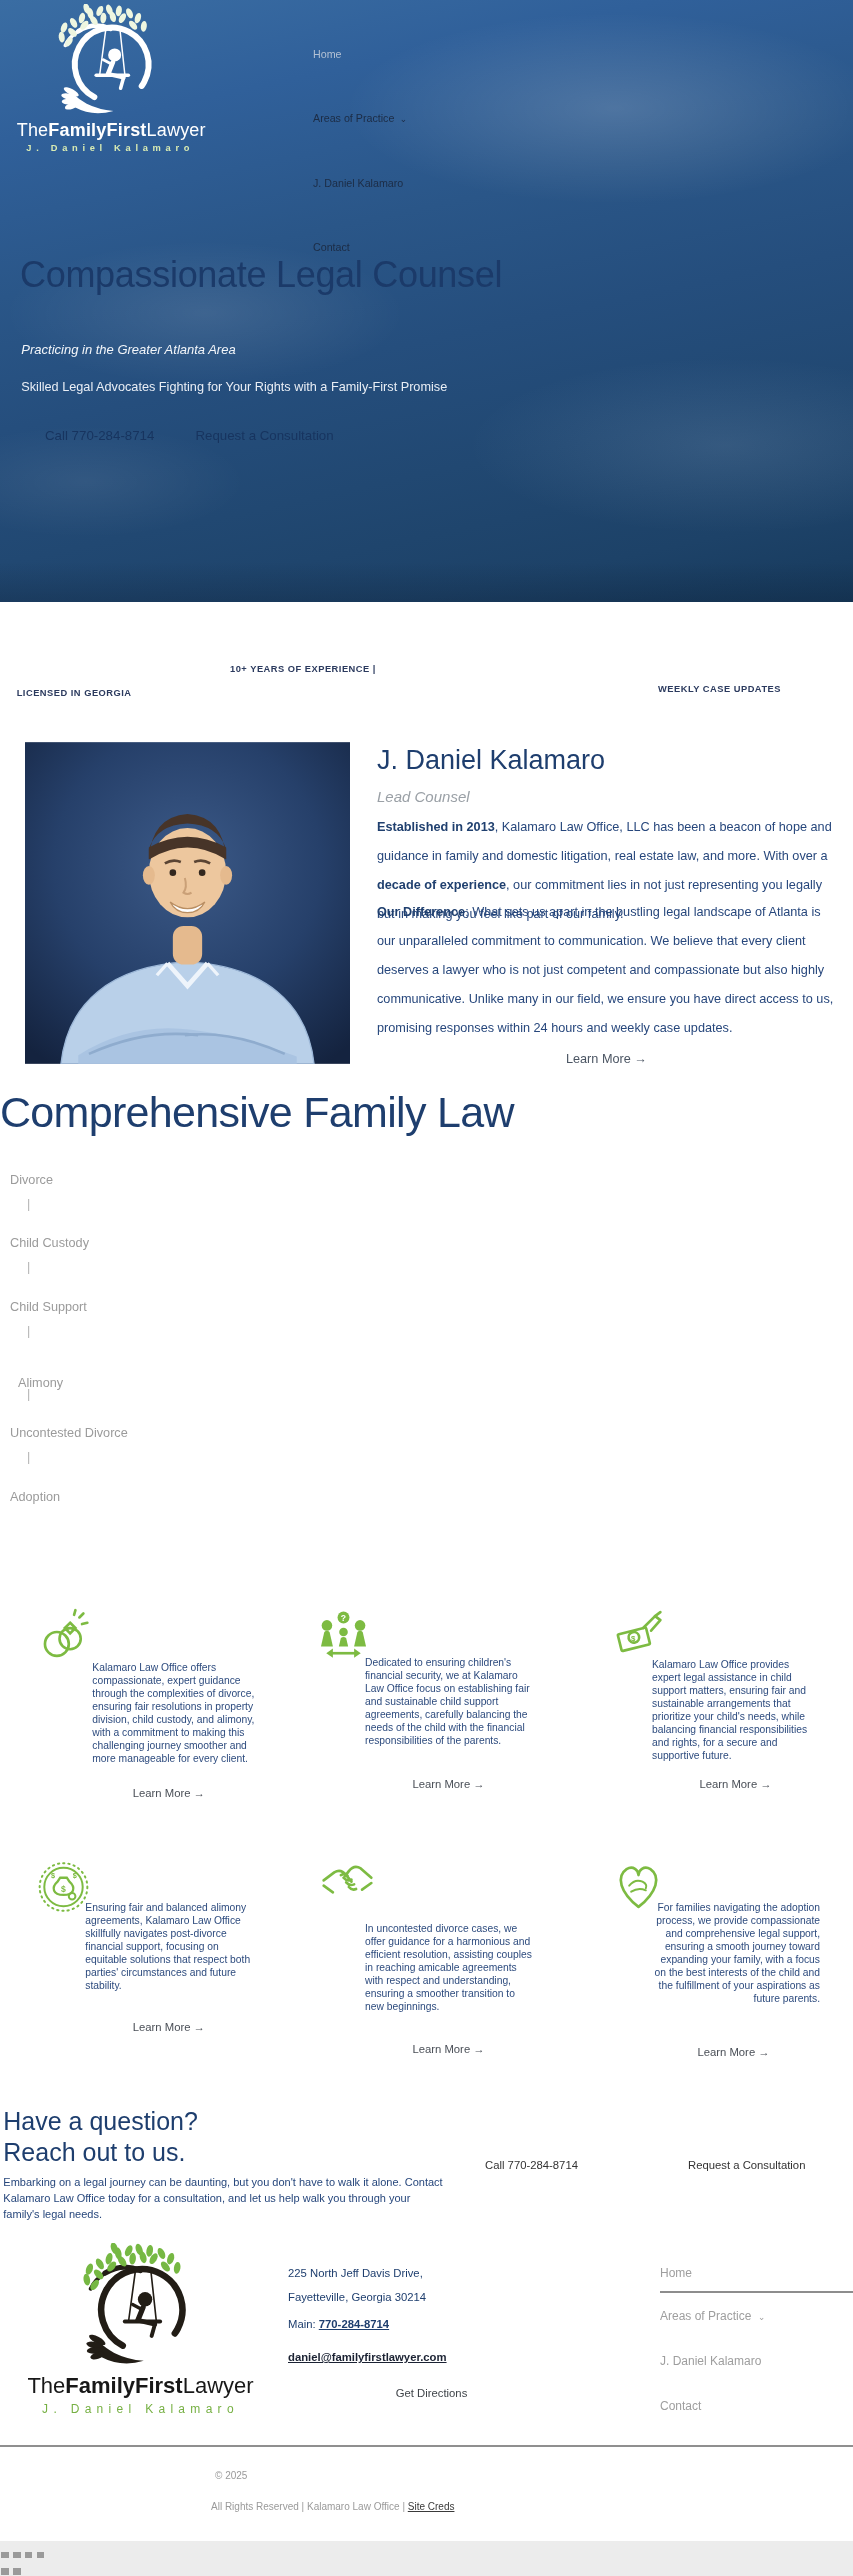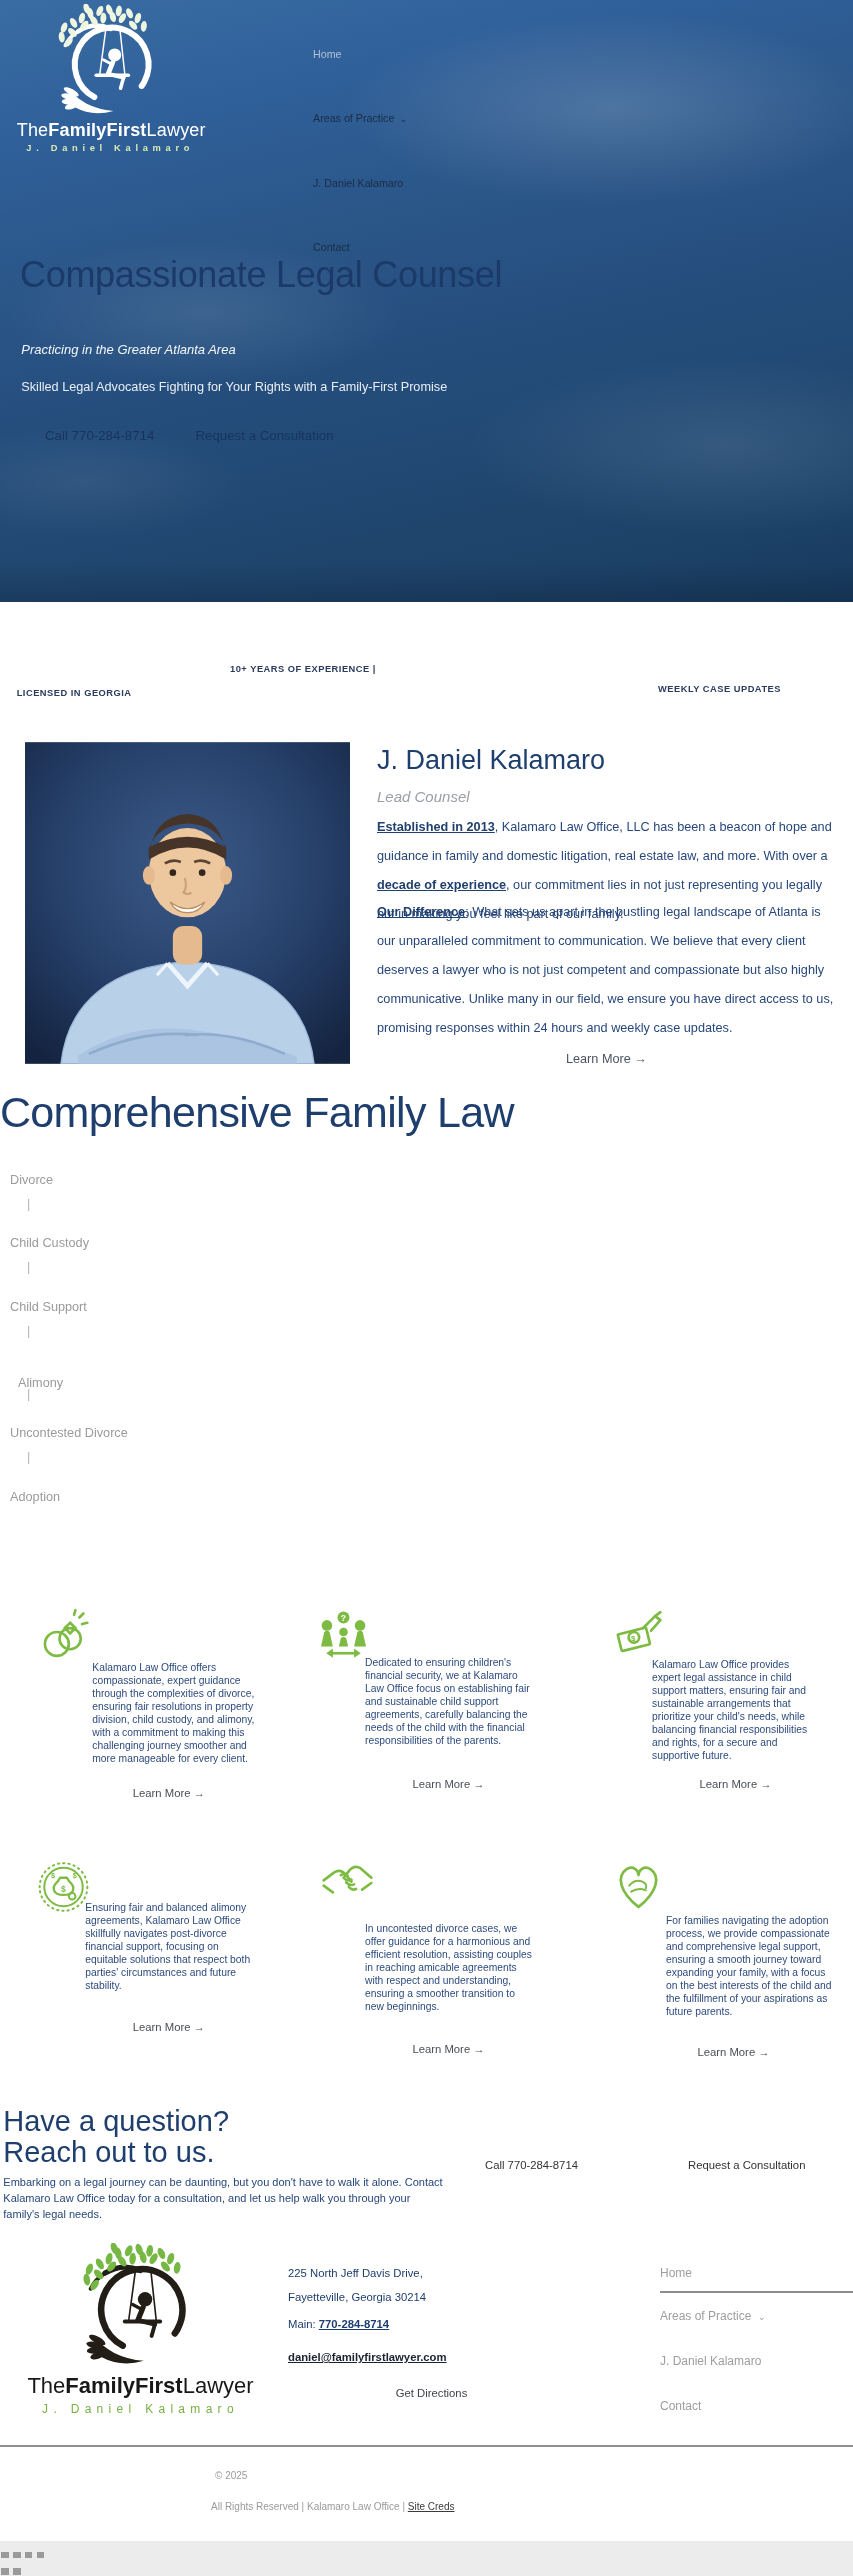--- a/index.html
+++ b/index.html
@@ -43,21 +43,21 @@
   .badge{font-size:9.3px;font-weight:700;color:#2b3a5e;letter-spacing:0.5px;white-space:nowrap;}
   .badge1{left:16.7px;top:688px;}
   .badge2{left:230px;top:664px;}
   .badge3{left:658px;top:684px;}
 
   
   .photo{left:25px;top:742px;width:325px;height:322px;}
   .about-name{left:377px;top:745px;font-size:27px;color:#1e3e6e;font-weight:400;}
   .about-role{left:377px;top:788px;font-size:15px;font-style:italic;color:#9aa0a6;}
   .about-p{left:377px;width:459px;font-size:12.7px;line-height:29px;color:#27477c;}
-  .about-p b{font-weight:700;color:#20406f;text-decoration:underline;}
+  .about-p b{font-weight:700;color:#20406f;}
   .about-p1{top:813px;}
   .about-p2{top:898px;}
   .about-learn{left:377px;top:1052px;width:459px;text-align:center;font-size:12.7px;
      color:#4b5563;cursor:pointer;}
 
   
   .fl-heading{left:0;top:1088px;font-size:43px;color:#1e3e6e;font-weight:400;letter-spacing:-0.7px;white-space:nowrap;}
   .fl-item{left:10px;font-size:12.7px;color:#9b9b9b;cursor:pointer;white-space:nowrap;}
   .fl-sep{left:27px;font-size:12.7px;color:#b3b3b3;}
 
@@ -70,21 +70,21 @@
   .c1{left:13.3px;top:1603px;}  .c2{left:293px;top:1603px;}  .c3{left:573px;top:1603px;}
   .c4{left:13.3px;top:1854px;}  .c5{left:293px;top:1854px;}  .c6{left:573px;top:1854px;}
   .c1 .card-text{top:51px;}  .c1 .card-learn{top:184px;}
   .c2 .card-text{top:53px;}  .c2 .card-learn{top:175px;}
   .c3 .card-text{top:55px;left:79px;} .c3 .card-learn{top:175px;left:79px;} .c3 .card-icon{left:41px;}
   .c4 .card-text{top:47px;}  .c4 .card-learn{top:167px;}
   .c5 .card-text{top:68px;} .c5 .card-learn{top:189px;} .c5 .card-icon{left:28px;}
   .c6 .card-text{top:44px;left:77px;}  .c6 .card-learn{top:192px;left:77px;} .c6 .card-icon{left:39px;}
 
   
-  .cta-title{left:3.3px;top:2106px;font-size:29px;line-height:31px;color:#1e3e6e;font-weight:500;}
+  .cta-title{left:3.3px;top:2106px;font-size:25px;line-height:31px;color:#1e3e6e;font-weight:500;}
   .cta-body{left:3.3px;top:2174px;width:443px;font-size:11px;line-height:16px;color:#27477c;}
   .cta-link{font-size:11.3px;color:#333;text-decoration:none;cursor:pointer;white-space:nowrap;}
   .cta-call{left:485px;top:2159px;}
   .cta-consult{left:688px;top:2159px;}
 
   
   .f-logo{left:27px;top:2243px;width:227px;text-align:center;}
   .f-logo svg{display:block;margin:0 auto;}
   .f-brand{font-size:22px;color:#181818;margin-top:2.7px;white-space:nowrap;}
   .f-brand .w-light{font-weight:300;}
@@ -335,21 +335,21 @@
   </div>
 
   <div class="card c6">
     <div class="card-icon">
       <svg width="53" height="56" viewBox="0 0 80 84" fill="none" stroke="#7dbb42" stroke-width="4" stroke-linecap="round" stroke-linejoin="round">
         <path d="M40,72 C12,50 6,26 22,15 C32,9 40,17 40,24 C40,17 48,9 58,15 C74,26 68,50 40,72 Z"></path>
         <path d="M26,40 q9,-11 20,-6 q8,4 5,10" stroke-width="3"></path>
         <path d="M29,49 q11,-7 22,-2" stroke-width="3"></path>
       </svg>
     </div>
-    <p class="card-text" style="margin:16px;">For families navigating the adoption process, we provide compassionate and comprehensive legal support, ensuring a smooth journey toward expanding your family, with a focus on the best interests of the child and the fulfillment of your aspirations as future parents.</p>
+    <p class="card-text" style="margin:3px;text-align:right;">For families navigating the adoption process, we provide compassionate and comprehensive legal support, ensuring a smooth journey toward expanding your family, with a focus on the best interests of the child and the fulfillment of your aspirations as future parents.</p>
     <div class="card-learn">Learn More →</div>
   </div>
 
   <h2 class="abs cta-title" style="margin:0;">
     <div>Have a question?</div>
     <div>Reach out to us.</div>
   </h2>
   <p class="abs cta-body" style="margin:0;">Embarking on a legal journey can be daunting, but you don't have to walk it alone. Contact Kalamaro Law Office today for a consultation, and let us help walk you through your family's legal needs.</p>
   <a class="abs cta-link cta-call">Call 770-284-8714</a>
   <a class="abs cta-link cta-consult">Request a Consultation</a>

